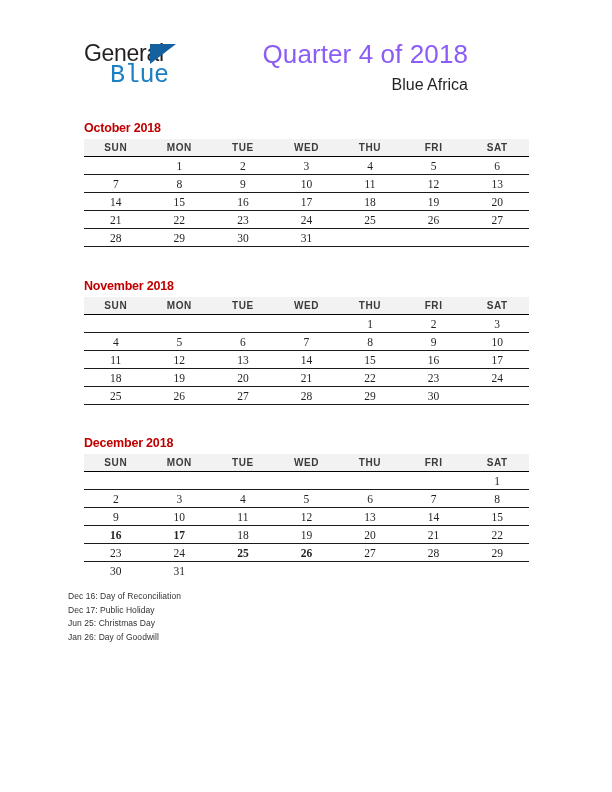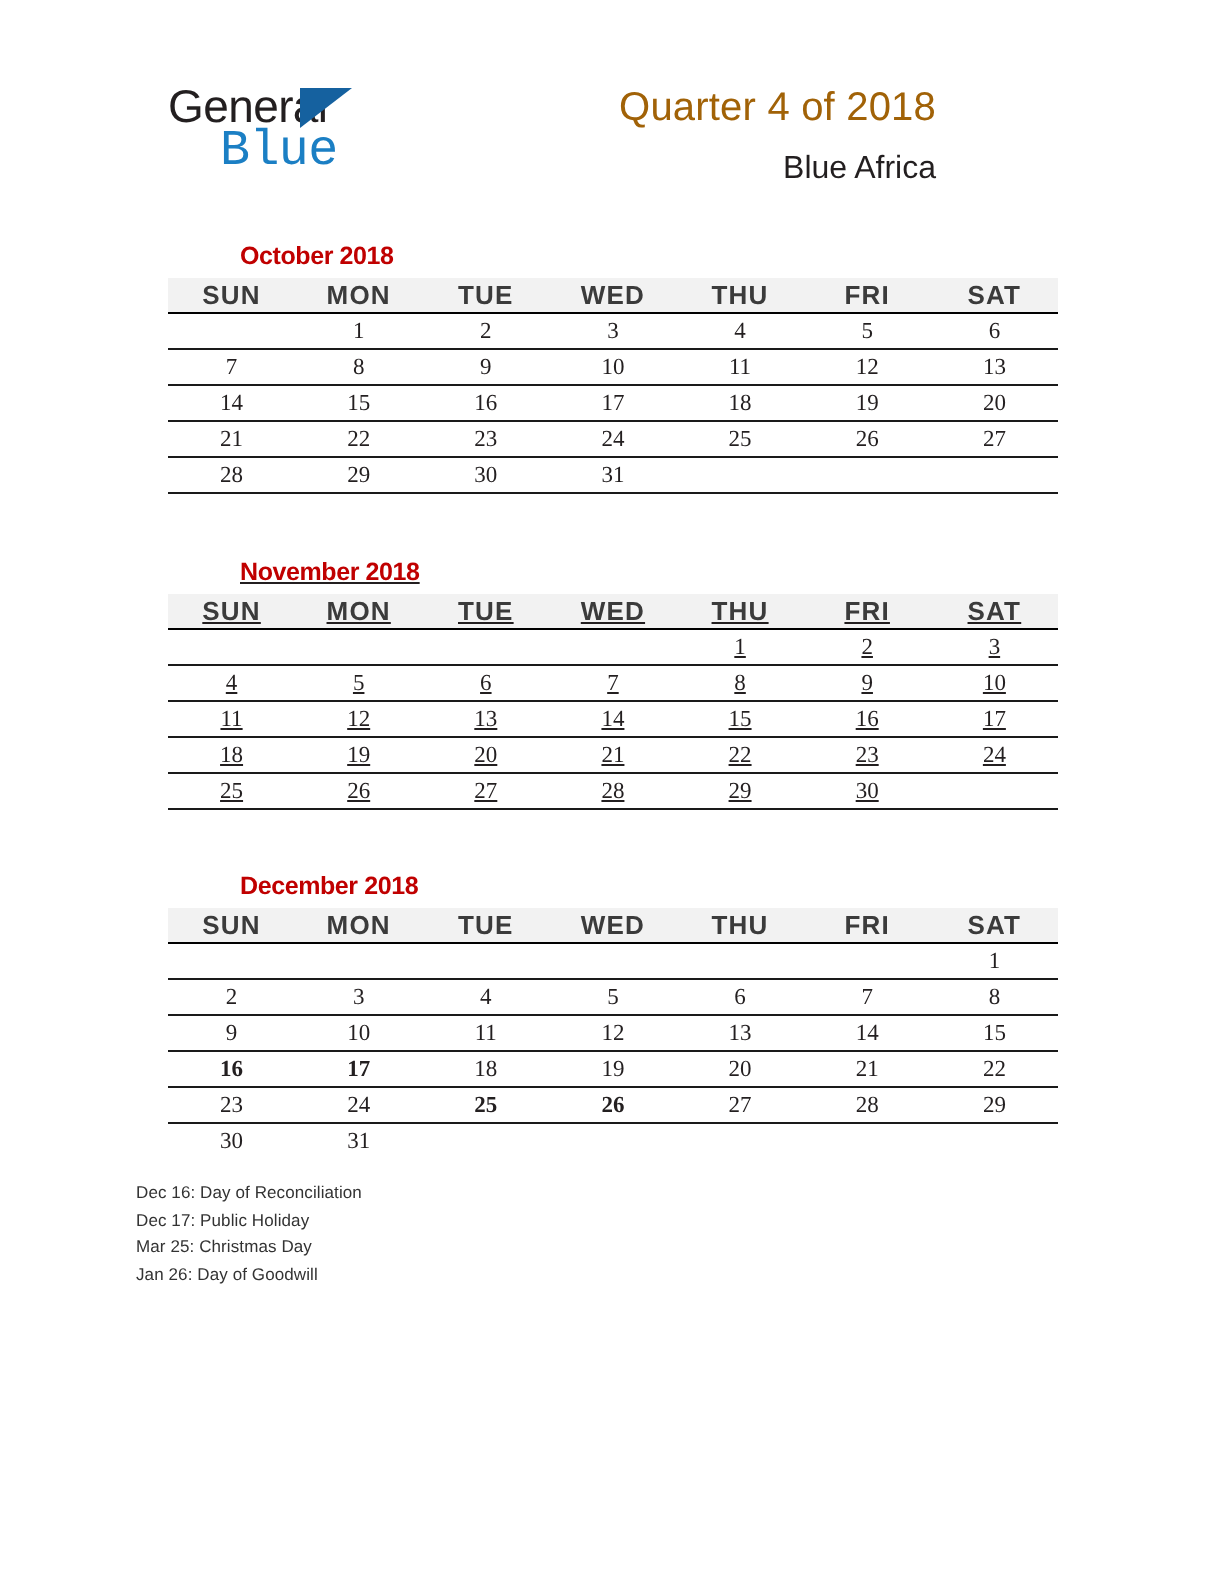--- a/index.html
+++ b/index.html
@@ -60,62 +60,61 @@
     letter-spacing: -0.3px;
     line-height: 28px;
   }
   .title-block {
     position: absolute;
     right: 84px;
     top: 38px;
     text-align: right;
   }
   .quarter-title {
-    font-size: 20px;
-    color: #a16207;
+    font-size: 26px;
+    color: #8b5cf6;
     line-height: 32px;
     letter-spacing: 0.1px;
     white-space: nowrap;
   }
   .country-title {
     font-size: 16px;
     color: #231f20;
     line-height: 22px;
     margin-top: 4px;
     white-space: nowrap;
   }
 
   
   .month {
     position: absolute;
     left: 84px;
     width: 445px;
   }
   #month-0 { top: 120px; }
-  #month-1 { top: 278px; text-decoration: underline; }
+  #month-1 { top: 278px; }
   #month-2 { top: 435px; }
 
   .month-title {
     font-size: 12.5px;
     font-weight: bold;
     color: #c00000;
     line-height: 16px;
     margin-bottom: 3px;
     letter-spacing: -0.2px;
-    margin-left: 36px;
   }
 
   table.cal {
     border-collapse: collapse;
     width: 445px;
     table-layout: fixed;
   }
   table.cal th {
     background: #f2f2f2;
-    font-size: 13px;
+    font-size: 10px;
     font-weight: bold;
     color: #3b3b3b;
     letter-spacing: 0.6px;
     height: 17px;
     text-align: center;
     font-family: "Liberation Sans", sans-serif;
     border: none;
     padding: 0;
   }
   table.cal thead tr {
@@ -366,15 +365,15 @@
           <td class="empty"></td>
           <td class="empty"></td>
         </tr>
       </tbody>
   </table>
 </div>
 
 <div class="legend">
     <div class="legend-item">Dec 16: Day of Reconciliation</div>
     <div class="legend-item">Dec 17: Public Holiday</div>
-    <div class="legend-item">Mar 25: Christmas Day</div>
+    <div class="legend-item">Jun 25: Christmas Day</div>
     <div class="legend-item">Jan 26: Day of Goodwill</div>
   </div>
 
 </body></html>

